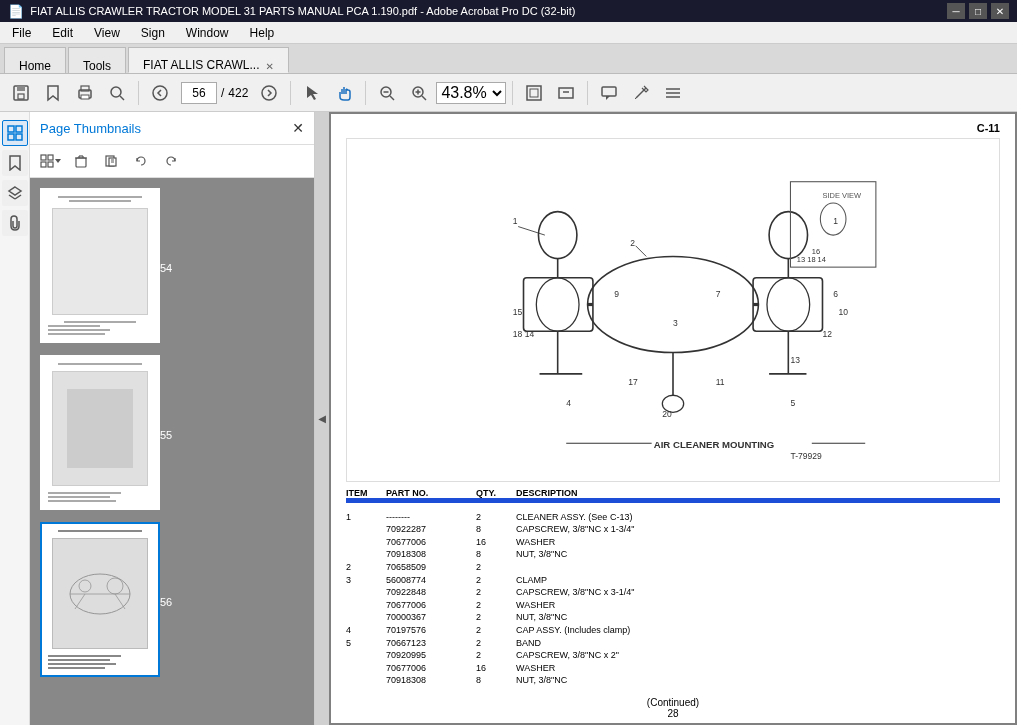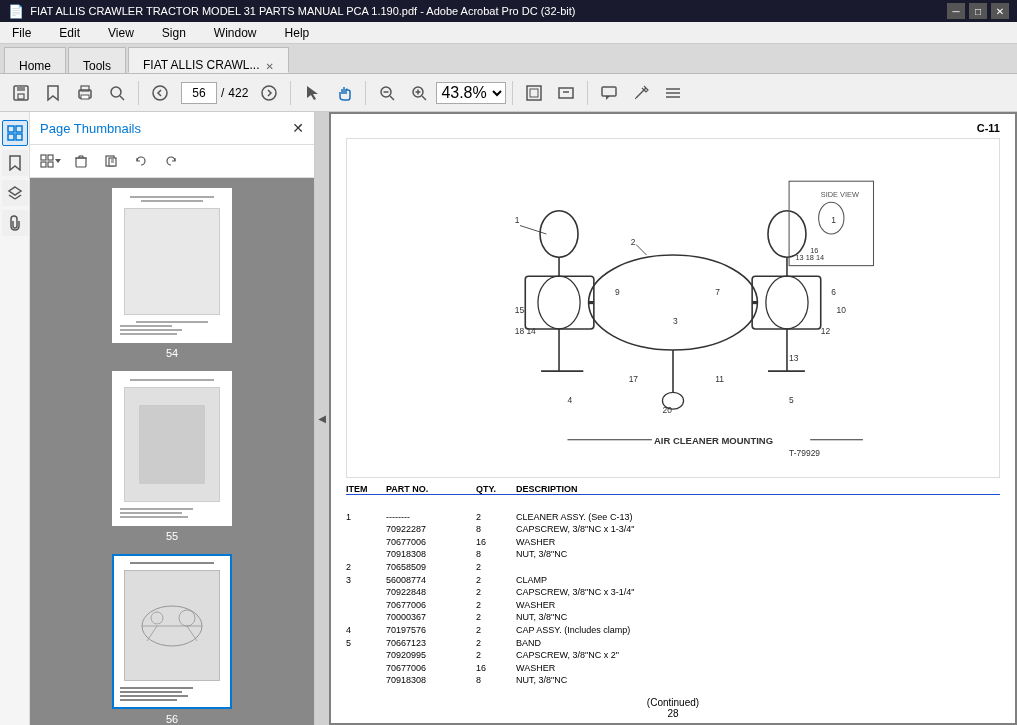--- a/index.html
+++ b/index.html
@@ -20,21 +20,21 @@
     .titlebar-btn { width: 18px; height: 16px; background: #555; border: none; color: white; font-size: 10px; cursor: pointer; display: flex; align-items: center; justify-content: center; }
 
     
     .menubar {
       background: #f0f0f0;
       height: 22px;
       display: flex;
       align-items: center;
       padding: 4px 4px;
       border-bottom: 1px solid #ccc;
-      gap: 12px;
+      gap: 5px;
     }
     .menu-item {
       padding: 2px 8px;
       font-size: 12px;
       cursor: pointer;
       height: 100%;
       display: flex;
       align-items: center;
     }
 
@@ -156,21 +156,21 @@
 
     .thumbnails-container {
       flex: 1;
       overflow-y: auto;
       padding: 10px;
       background: #888;
       position: relative;
     }
     .thumbnail-item {
       display: flex;
-      flex-direction: column;
+      flex-direction: row;
       align-items: center;
       margin-bottom: 12px;
       cursor: pointer;
     }
     .thumbnail-img {
       width: 120px;
       height: 155px;
       background: white;
       border: 2px solid transparent;
       display: flex;
@@ -236,22 +236,22 @@
     }
     .manual-table {
       padding: 6px 15px;
       font-size: 9px;
     }
     .table-header-row {
       display: flex;
       gap: 10px;
       font-weight: bold;
       font-size: 9px;
-      margin-bottom: 16px;
-      border-bottom: 1px solid #1d4ed8;
+      margin-bottom: 8px;
+      border-bottom: 5px solid #1d4ed8;
     }
     .col-item { width: 30px; }
     .col-part { width: 80px; }
     .col-qty { width: 30px; }
     .col-desc { flex: 1; }
     .table-row {
       display: flex;
       gap: 10px;
       font-size: 9px;
       line-height: 1.4;

